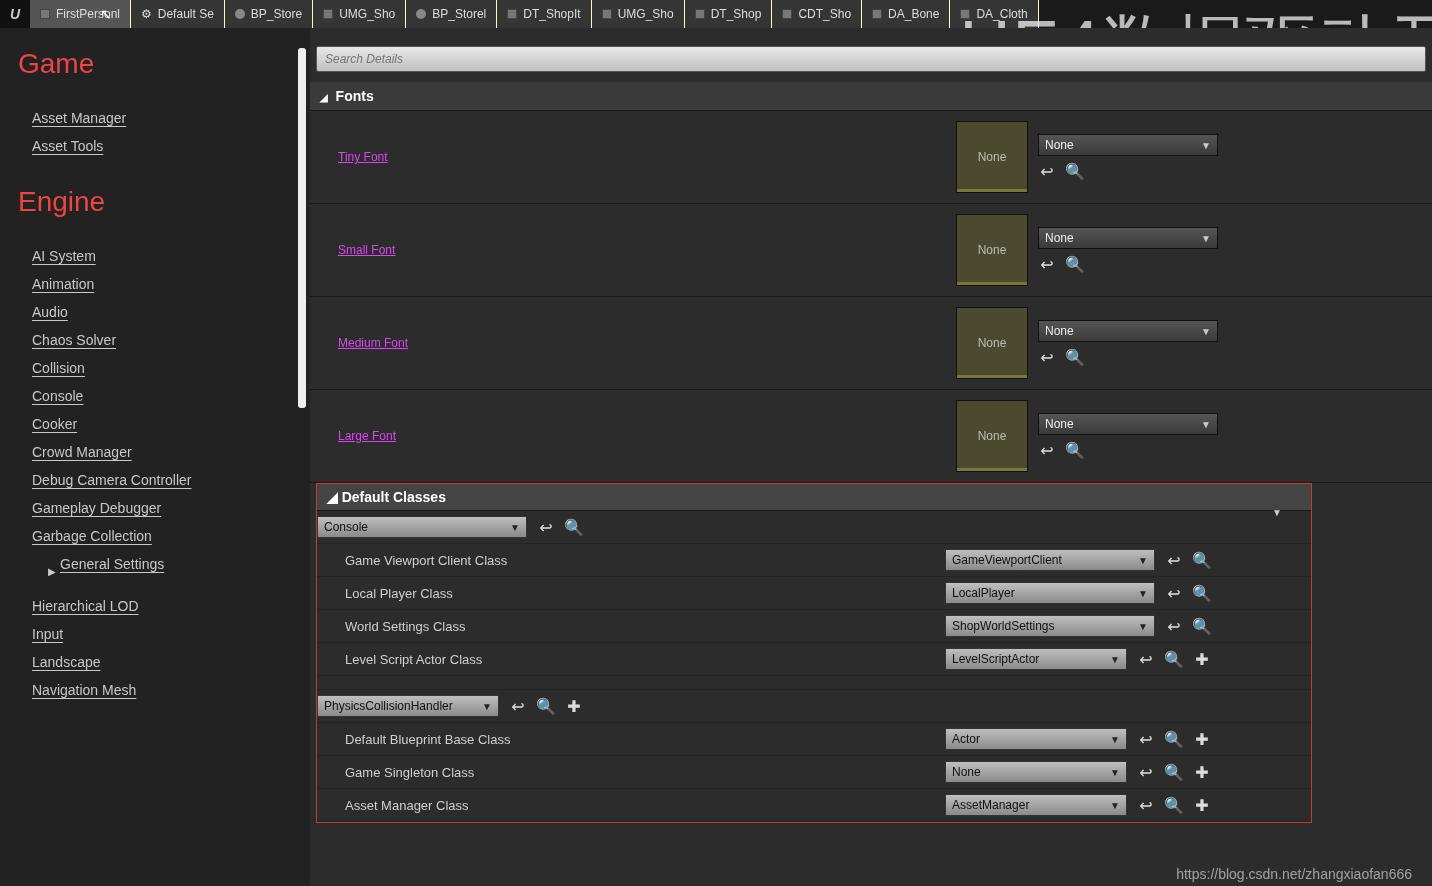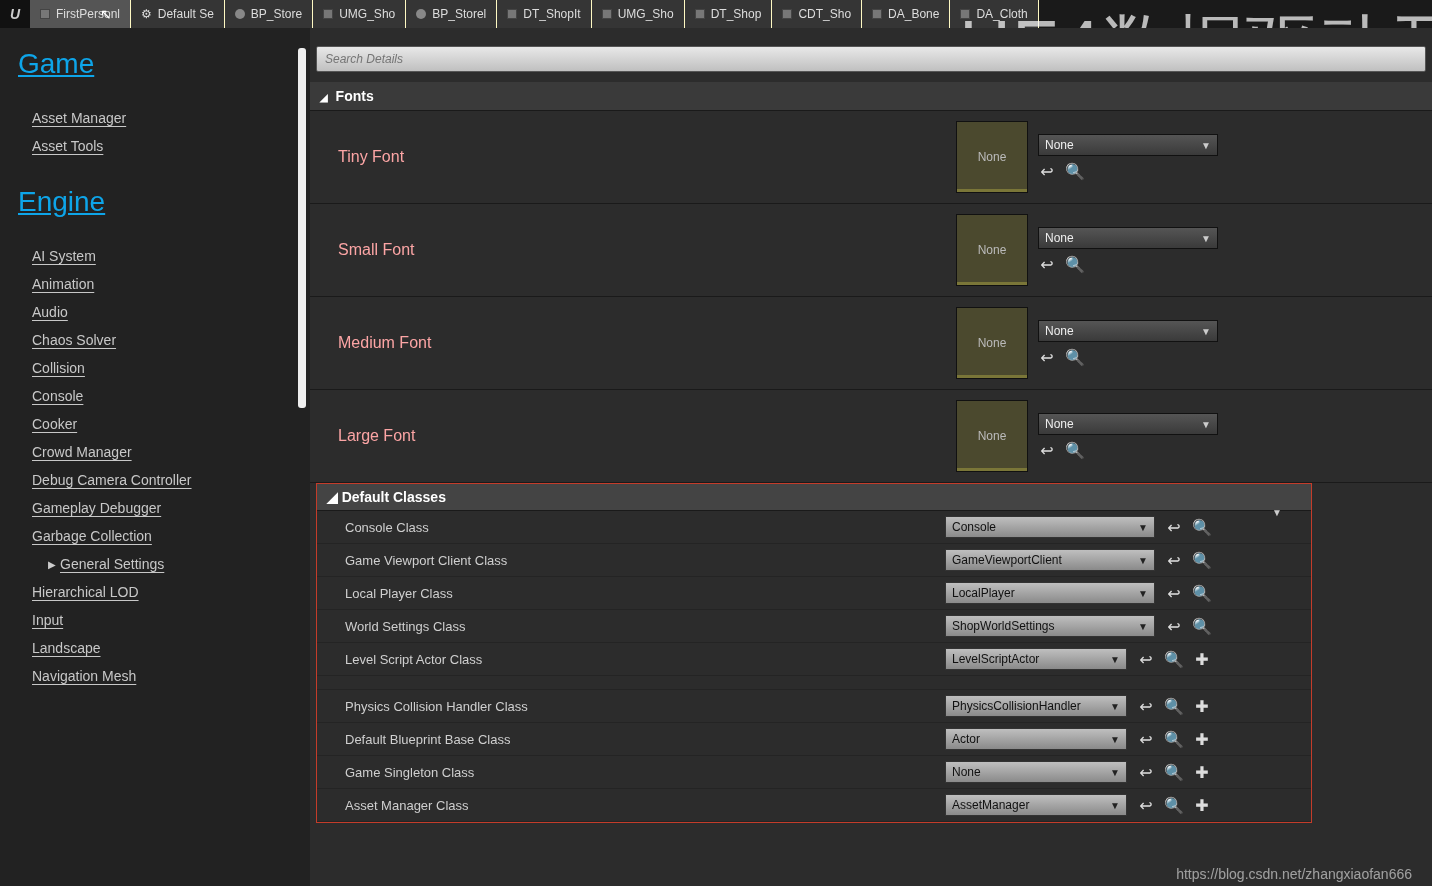--- a/index.html
+++ b/index.html
@@ -15,31 +15,31 @@
 
 .watermark{position:absolute;top:0;right:-30px;font-size:70px;color:rgba(255,255,255,0.7);font-weight:500;letter-spacing:2px;pointer-events:none;white-space:nowrap;font-family:"Microsoft YaHei",sans-serif;}
 .footer-wm{position:absolute;bottom:4px;right:20px;font-size:14px;color:rgba(255,255,255,0.55);}
 
 .frame{display:flex;height:calc(100% - 28px);}
 .sidebar{width:310px;background:#222;position:relative;}
 .sidebar-scroll{position:absolute;right:4px;top:20px;width:8px;height:700px;}
 .sidebar-scroll .thumb{width:8px;height:360px;background:#eee;border-radius:3px;}
 .sb-links{padding:20px 20px 0 32px;}
 .sb-links a{display:block;color:#c8c8c8;font-size:14px;text-decoration:underline;text-underline-offset:3px;margin-bottom:12px;cursor:pointer;}
-.sb-head{padding:20px 0 10px 18px;font-size:28px;color:#0ea5e9;text-decoration:underline;}
+.sb-head{padding:20px 0 10px 18px;font-size:28px;color:#ef4444;}
 .sb-row{display:flex;align-items:center;padding-left:16px;}
 .sb-row .tri{width:10px;color:#ccc;font-size:10px;}
 
 .main{flex:1;background:#2c2c2c;position:relative;padding:18px 0 0 0;}
 .search{margin:0 0 10px 6px;height:26px;width:calc(100% - 12px);}
 .search input{width:100%;height:100%;background:linear-gradient(#e8e8e8,#c0c0c0);border:1px solid #555;border-radius:2px;padding:0 8px;font-size:12px;color:#333;font-style:italic;}
 .section-hdr{background:#3a3a3a;color:#fff;font-weight:bold;font-size:14px;padding:6px 10px;border-bottom:1px solid #1a1a1a;}
 .section-hdr .tri{font-size:10px;margin-right:4px;}
 .font-row{display:flex;align-items:center;border-bottom:1px solid #1a1a1a;}
-.font-row .lbl{flex:0 0 636px;padding:36px 0 36px 28px;font-size:16px;color:#fca5a5;}
+.font-row .lbl{flex:0 0 636px;padding:36px 0 36px 28px;font-size:12px;color:#d946ef;text-decoration:underline;}
 .font-row .val{flex:1;display:flex;align-items:center;gap:10px;padding:10px 0 10px 10px;}
 .thumb-box{width:72px;height:72px;background:#4b492e;border:1px solid #111;position:relative;display:flex;align-items:center;justify-content:center;color:#bbb;font-size:12px;}
 .thumb-box::after{content:"";position:absolute;left:0;right:0;bottom:0;height:3px;background:#7a7638;}
 .dd{width:180px;height:22px;background:linear-gradient(#555,#3a3a3a);border:1px solid #111;color:#eee;font-size:12px;display:flex;align-items:center;justify-content:space-between;padding:0 6px;cursor:pointer;}
 .dd .chev{font-size:10px;color:#ccc;}
 .icn-row{display:flex;gap:10px;margin-top:6px;}
 .icn{width:18px;height:18px;display:flex;align-items:center;justify-content:center;color:#ddd;cursor:pointer;}
 
 .dc-block{border:1px solid #c43c2a;margin:0 120px 16px 6px;}
 .dc-hdr{background:#444;color:#fff;font-weight:bold;font-size:14px;padding:5px 10px;border-bottom:1px solid #1a1a1a;}
@@ -125,21 +125,21 @@
           <a>Chaos Solver</a>
           <a>Collision</a>
           <a>Console</a>
           <a>Cooker</a>
           <a>Crowd Manager</a>
           <a>Debug Camera Controller</a>
           <a>Gameplay Debugger</a>
           <a>Garbage Collection</a>
           <div class="sb-row">
             <span class="tri">▶</span>
-            <a style="margin: 0px 0px 0px 2px;">General Settings</a>
+            <a style="margin: 0px 0px 14px 2px;">General Settings</a>
           </div>
           <div style="height: 12px;"></div>
           <a>Hierarchical LOD</a>
           <a>Input</a>
           <a>Landscape</a>
           <a>Navigation Mesh</a>
         </div>
       </div>
     <div class="sidebar-scroll">
         <div class="thumb"></div>
@@ -224,21 +224,20 @@
 
     <span class="expand-chev">▼</span>
 
     <div class="dc-block">
       <div class="dc-hdr">
         <span class="tri">◢</span>
         <span>Default Classes</span>
       </div>
       <div id="dc-mount">
           <div class="dc-row">
-            <div class="lbl">Console Class</div>
             <div class="ctrl">
               <div class="dc-dd w1">
                 <span>Console</span>
                 <span class="chev">▼</span>
               </div>
               <span class="icn">↩</span>
               <span class="icn">🔍</span>
             </div>
           </div>
           <div class="dc-row">
@@ -281,21 +280,20 @@
                 <span>LevelScriptActor</span>
                 <span class="chev">▼</span>
               </div>
               <span class="icn">↩</span>
               <span class="icn">🔍</span>
               <span class="icn">✚</span>
             </div>
           </div>
           <div class="gap-row"></div>
           <div class="dc-row">
-            <div class="lbl">Physics Collision Handler Class</div>
             <div class="ctrl">
               <div class="dc-dd w2">
                 <span>PhysicsCollisionHandler</span>
                 <span class="chev">▼</span>
               </div>
               <span class="icn">↩</span>
               <span class="icn">🔍</span>
               <span class="icn">✚</span>
             </div>
           </div>

